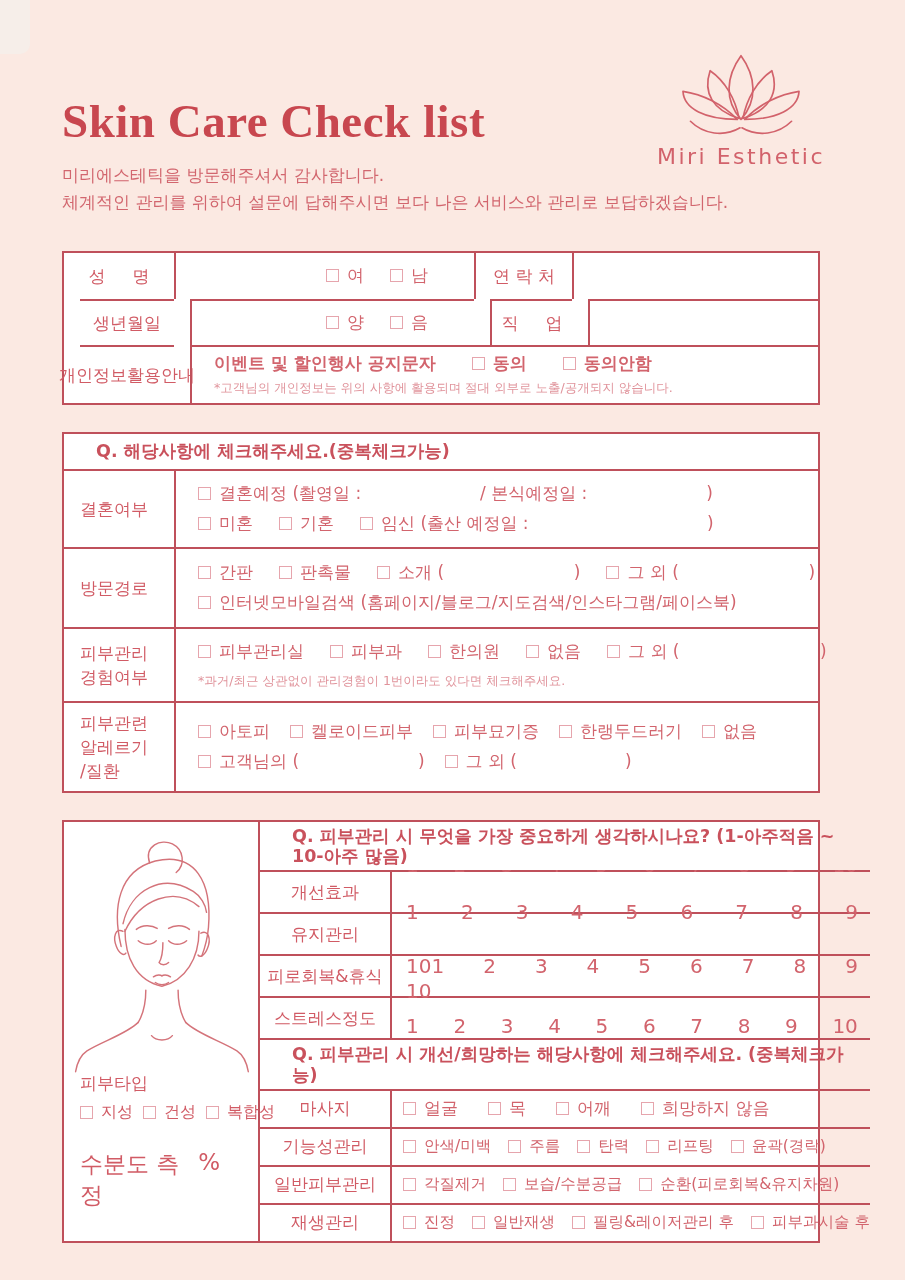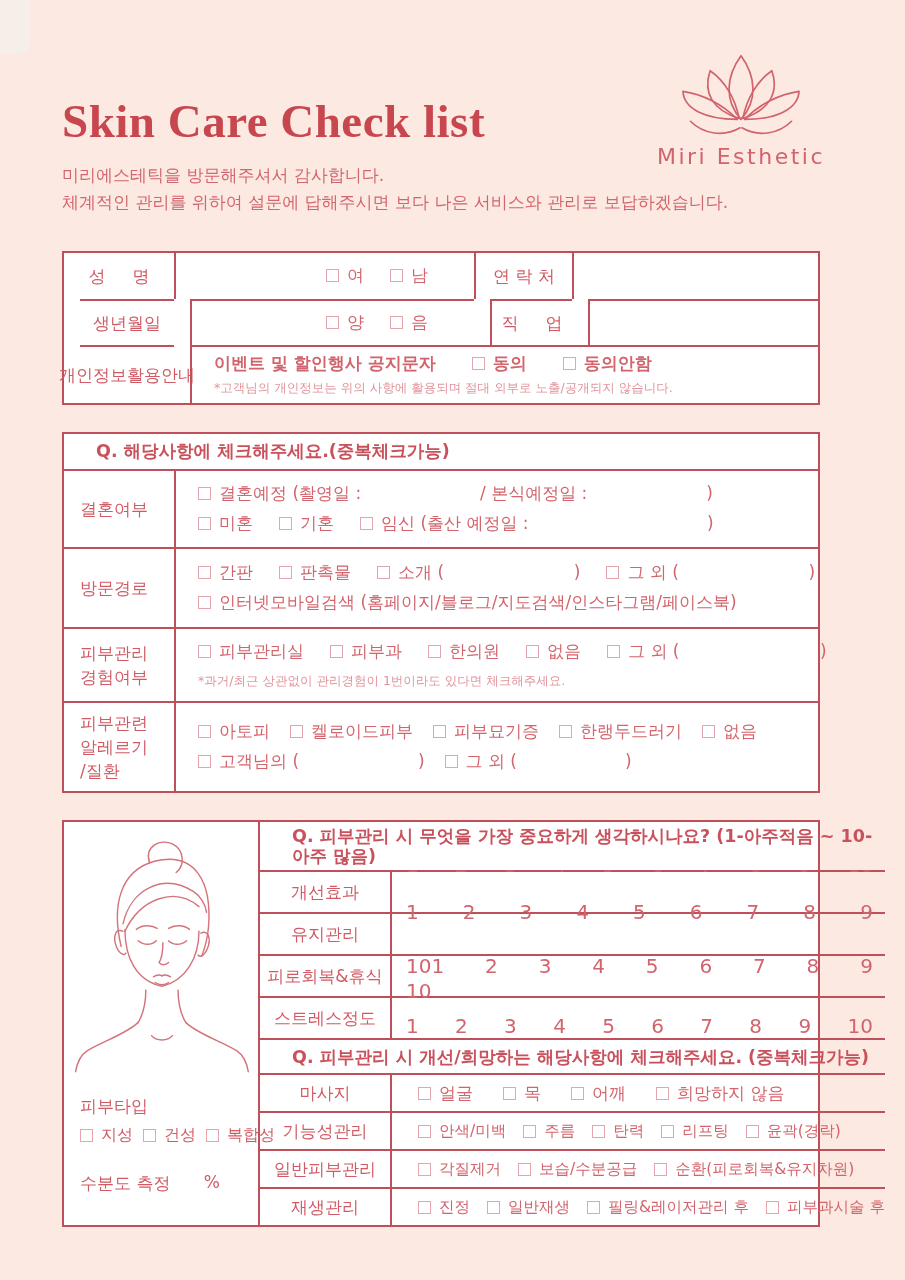--- a/index.html
+++ b/index.html
@@ -54,33 +54,33 @@
   #check-rows .crow:nth-child(4){min-height:90px;}
   #check-rows .crow:nth-child(4) .optline{gap:20px;}
 
   
   #bottom-table{margin-top:27px;display:grid;grid-template-columns:196px 1fr;min-height:388px;}
   .face-panel{position:relative;border-right:2px solid var(--bd);}
   .face-panel svg{display:block;margin:8px auto 0;}
   .skin-block{position:absolute;left:16px;right:4px;bottom:30px;color:var(--lbl);}
   .skin-block .st-label{font-size:17px;margin-bottom:7px;}
   .skin-block .optline{gap:10px;font-size:16px;}
-  .moisture{margin-top:26px;display:flex;justify-content:space-between;padding-right:34px;font-size:17px;}
+  .moisture{margin-top:26px;display:flex;justify-content:space-between;padding-right:34px;font-size:23px;}
   .irow{display:grid;grid-template-columns:132px 1fr;height:42px;border-top:2px solid var(--bd);}
   .irow .ilbl{display:flex;align-items:center;justify-content:center;color:var(--lbl);border-right:2px solid var(--bd);text-align:center;}
   #importance-rows{position:relative;}
   .scale-row{display:flex;justify-content:space-between;font-size:20px;color:var(--txt);line-height:1;}
   .scale-abs{position:absolute;left:146px;right:12px;z-index:2;}
   .scale-clip{position:absolute;left:146px;right:12px;top:0;height:6px;overflow:hidden;z-index:2;}
   .scale-clip .scale-row{margin-top:-15px;}
   .scale-single{position:absolute;left:146px;z-index:2;font-size:20px;color:var(--txt);line-height:1;}
   .tbl-header.h2{border-top:2px solid var(--bd);}
   .wrow{display:grid;grid-template-columns:132px 1fr;height:38px;border-top:2px solid var(--bd);}
   .wrow .wlbl{display:flex;align-items:center;justify-content:center;color:var(--lbl);border-right:2px solid var(--bd);}
-  .wrow .wcontent{display:flex;align-items:center;padding-left:26px;}
+  .wrow .wcontent{display:flex;align-items:center;padding-left:11px;}
   .wrow .optline{font-size:15.5px;gap:17px;}
   #wish-rows .wrow:nth-child(1) .optline{font-size:17px;gap:30px;}
 </style>
 </head>
 <body>
 
 <div class="page">
   <div class="corner-blip"></div>
 
   <div class="content">

